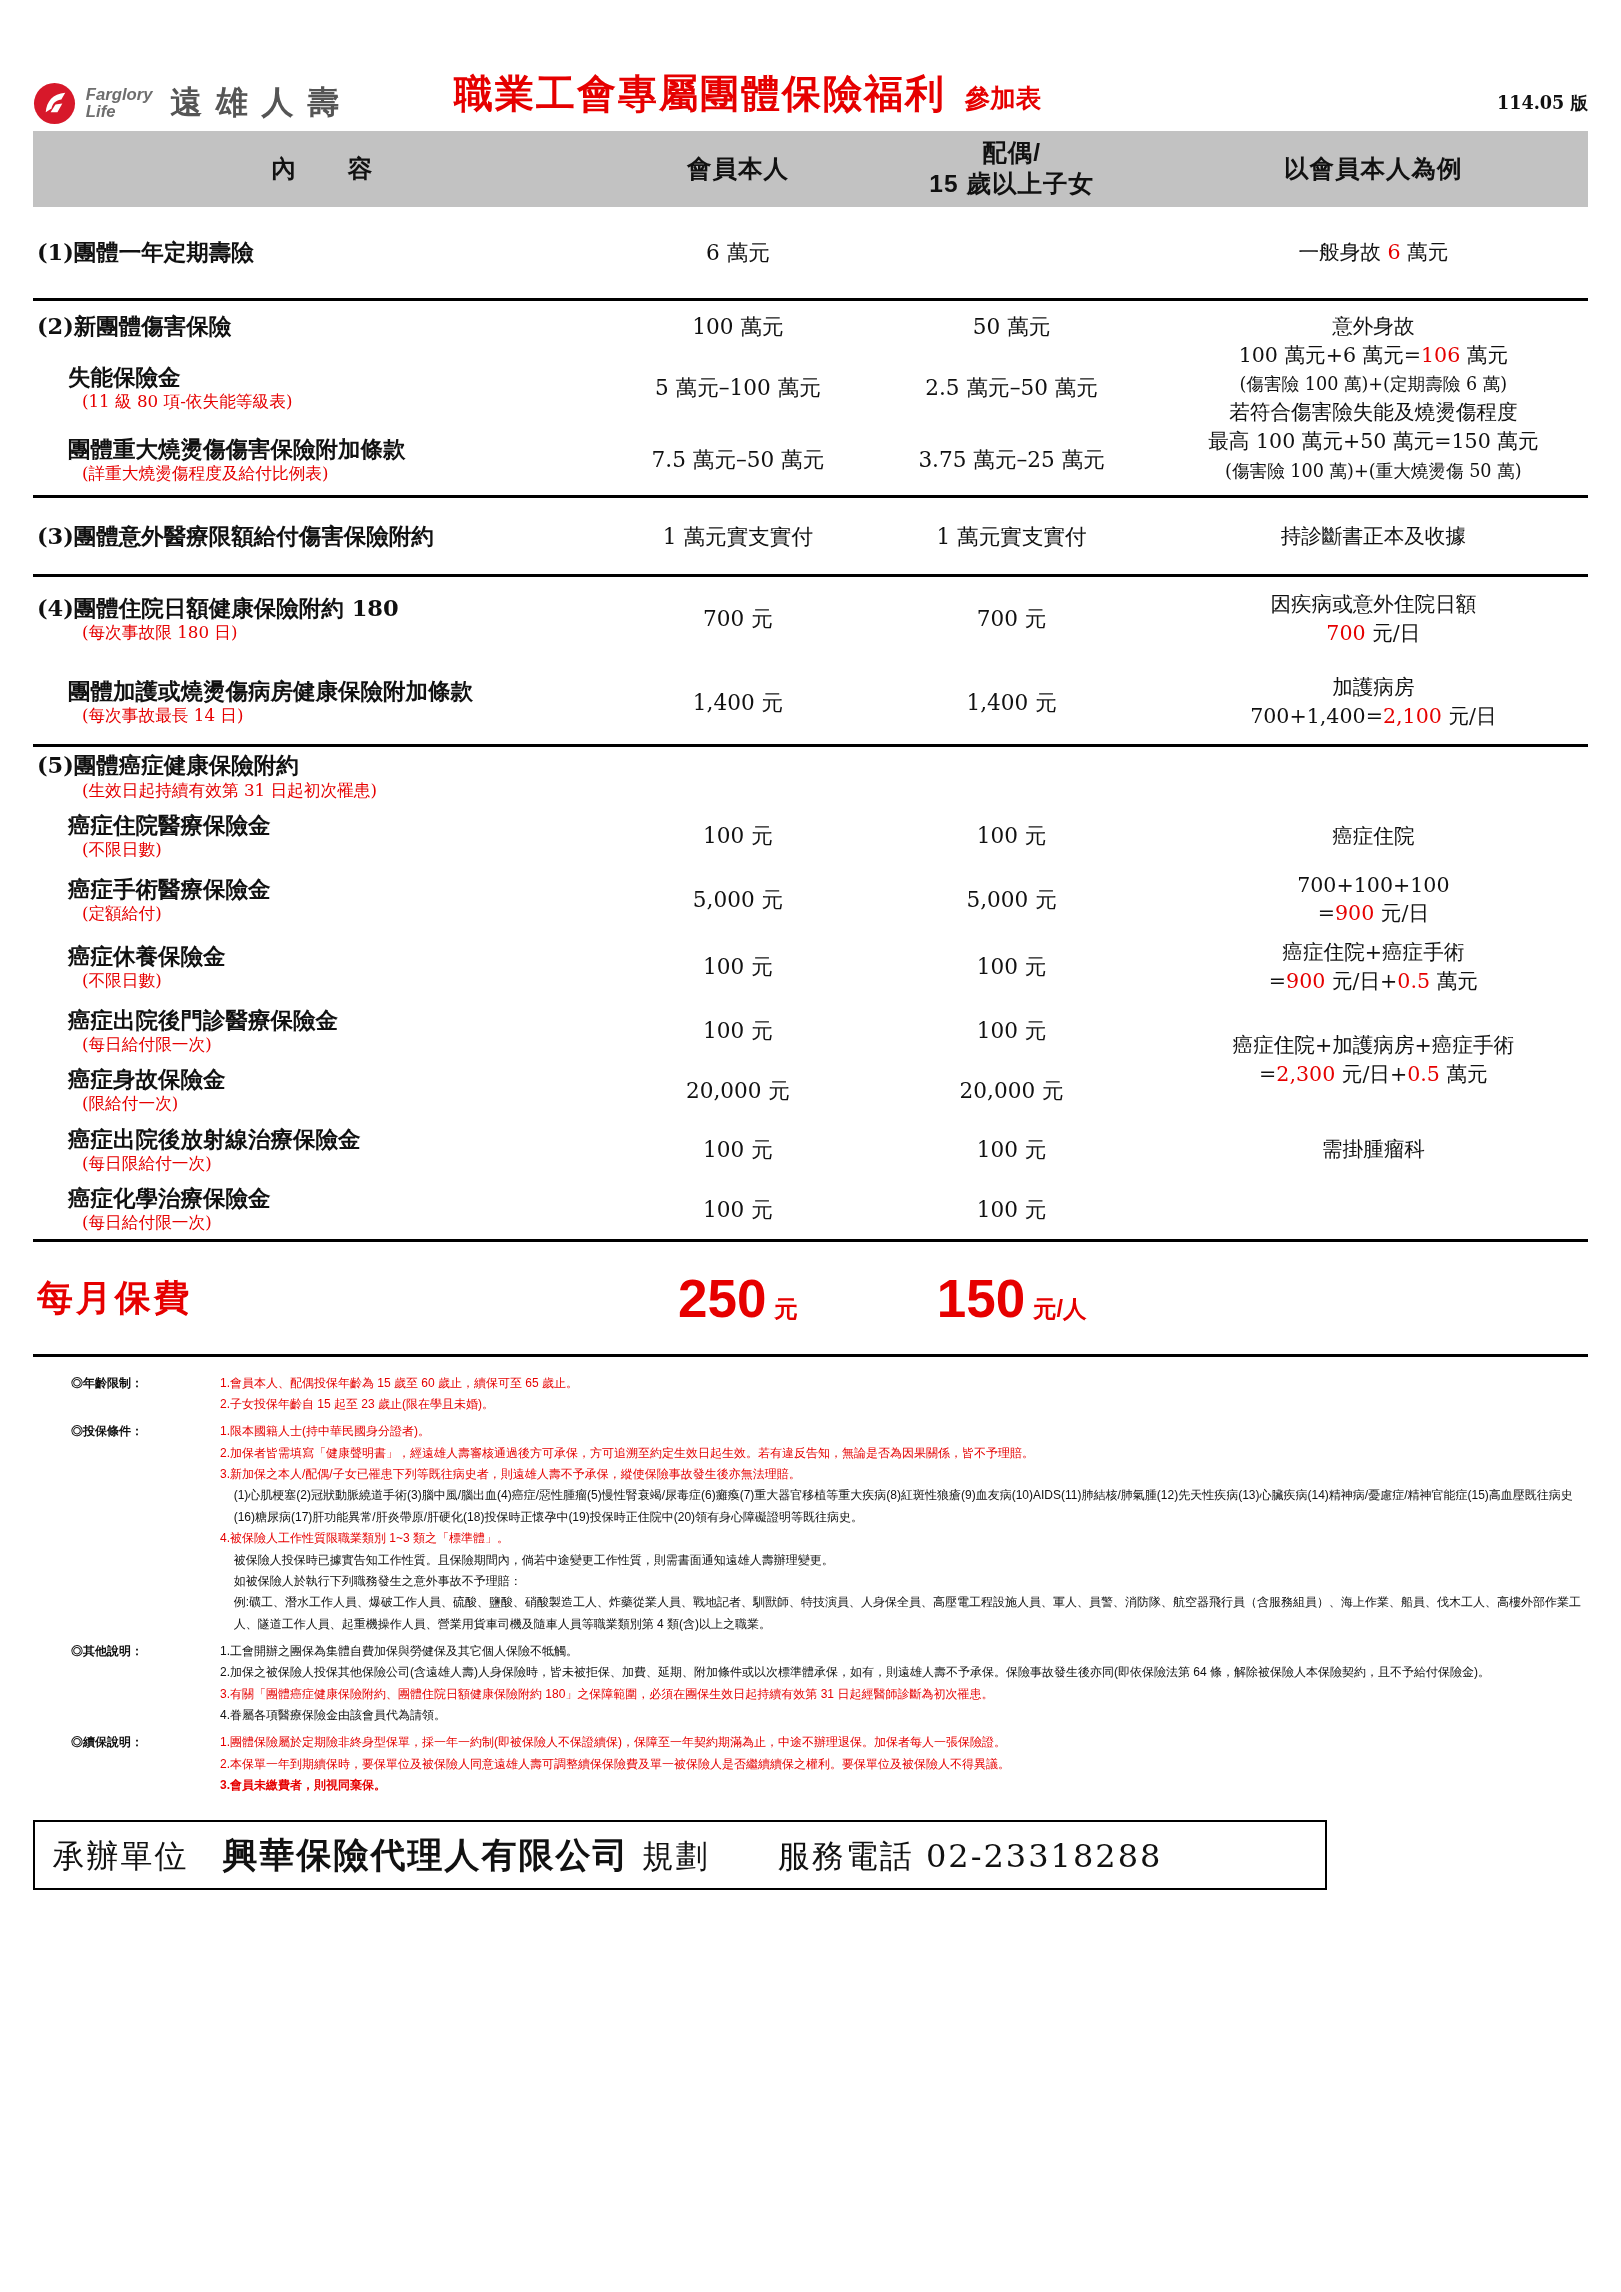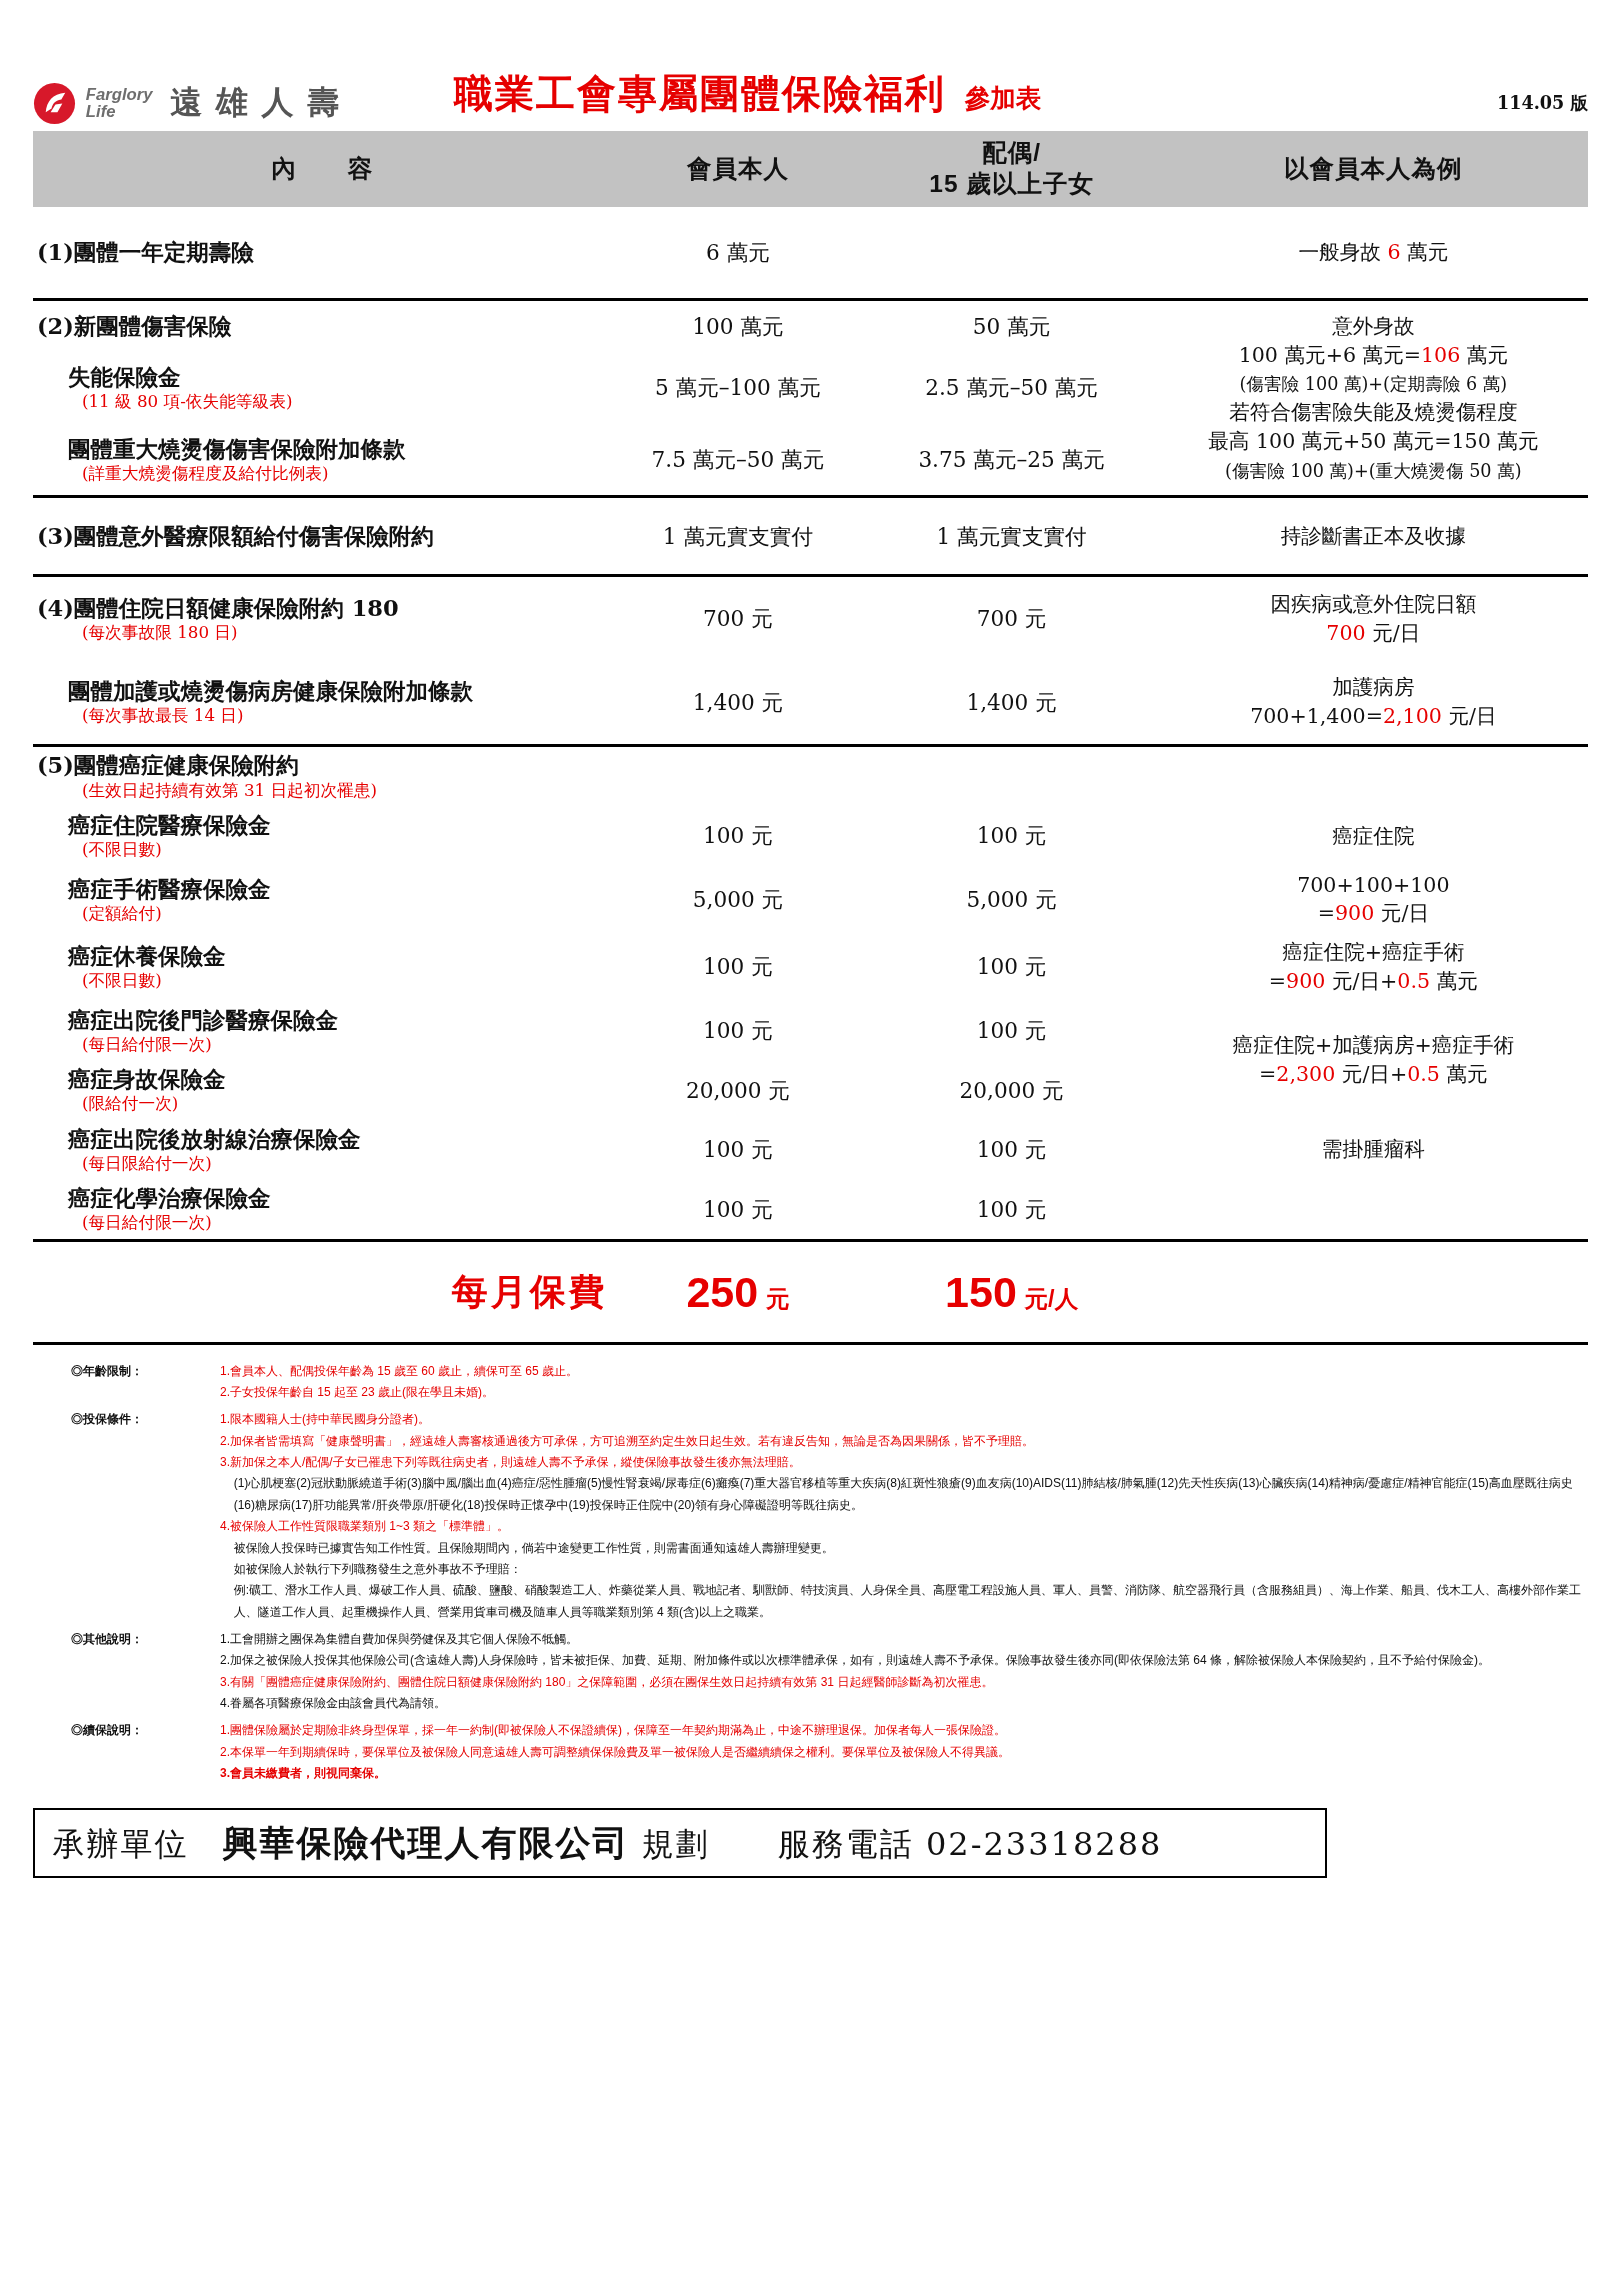--- a/index.html
+++ b/index.html
@@ -47,23 +47,23 @@
   .red{color:var(--red);}
   .bold{font-weight:bold;}
 
   tbody:nth-of-type(1) td{padding:31px 3.9px;}
   tbody:nth-of-type(2) td{padding:10.8px 3.9px;}
   tbody:nth-of-type(3) td{padding:23.5px 3.9px;}
   tbody:nth-of-type(4) td{padding:12.7px 3.9px;}
   tbody:nth-of-type(5) td{padding:4.9px 3.9px;}
   tbody.premium{border-top:3.9px solid #000;border-bottom:3.9px solid #000;}
   tbody.premium td{padding:25.5px 3.9px;}
-  .premium-label{font-family:"Liberation Sans",sans-serif;font-weight:bold;font-size:36px;color:var(--red);text-align:right;letter-spacing:2.9px;}
+  .premium-label{font-family:"Liberation Sans",sans-serif;font-weight:bold;font-size:36px;color:var(--red);text-align:left;letter-spacing:2.9px;}
   td.premium-val{text-align:center;white-space:nowrap;}
-  .premium-num{font-family:"Liberation Sans",sans-serif;font-weight:bold;font-size:43px;color:var(--red);}
+  .premium-num{font-family:"Liberation Sans",sans-serif;font-weight:bold;font-size:53px;color:var(--red);}
   .premium-unit{font-family:"Liberation Sans",sans-serif;font-weight:bold;font-size:23.5px;color:var(--red);margin-left:7.8px;}
 
   
   .notes{margin-top:15.7px;font-family:"Liberation Sans",sans-serif;font-size:12px;line-height:1.78;margin-left:38px;}
   .note-block{display:flex;margin-bottom:5.9px;}
   .note-label{flex:none;width:149px;font-weight:bold;white-space:nowrap;}
   .note-lines{flex:1;}
   .note-line{color:#111;}
   .note-line.red{color:var(--red);}
   .note-line.bold{font-weight:bold;}

